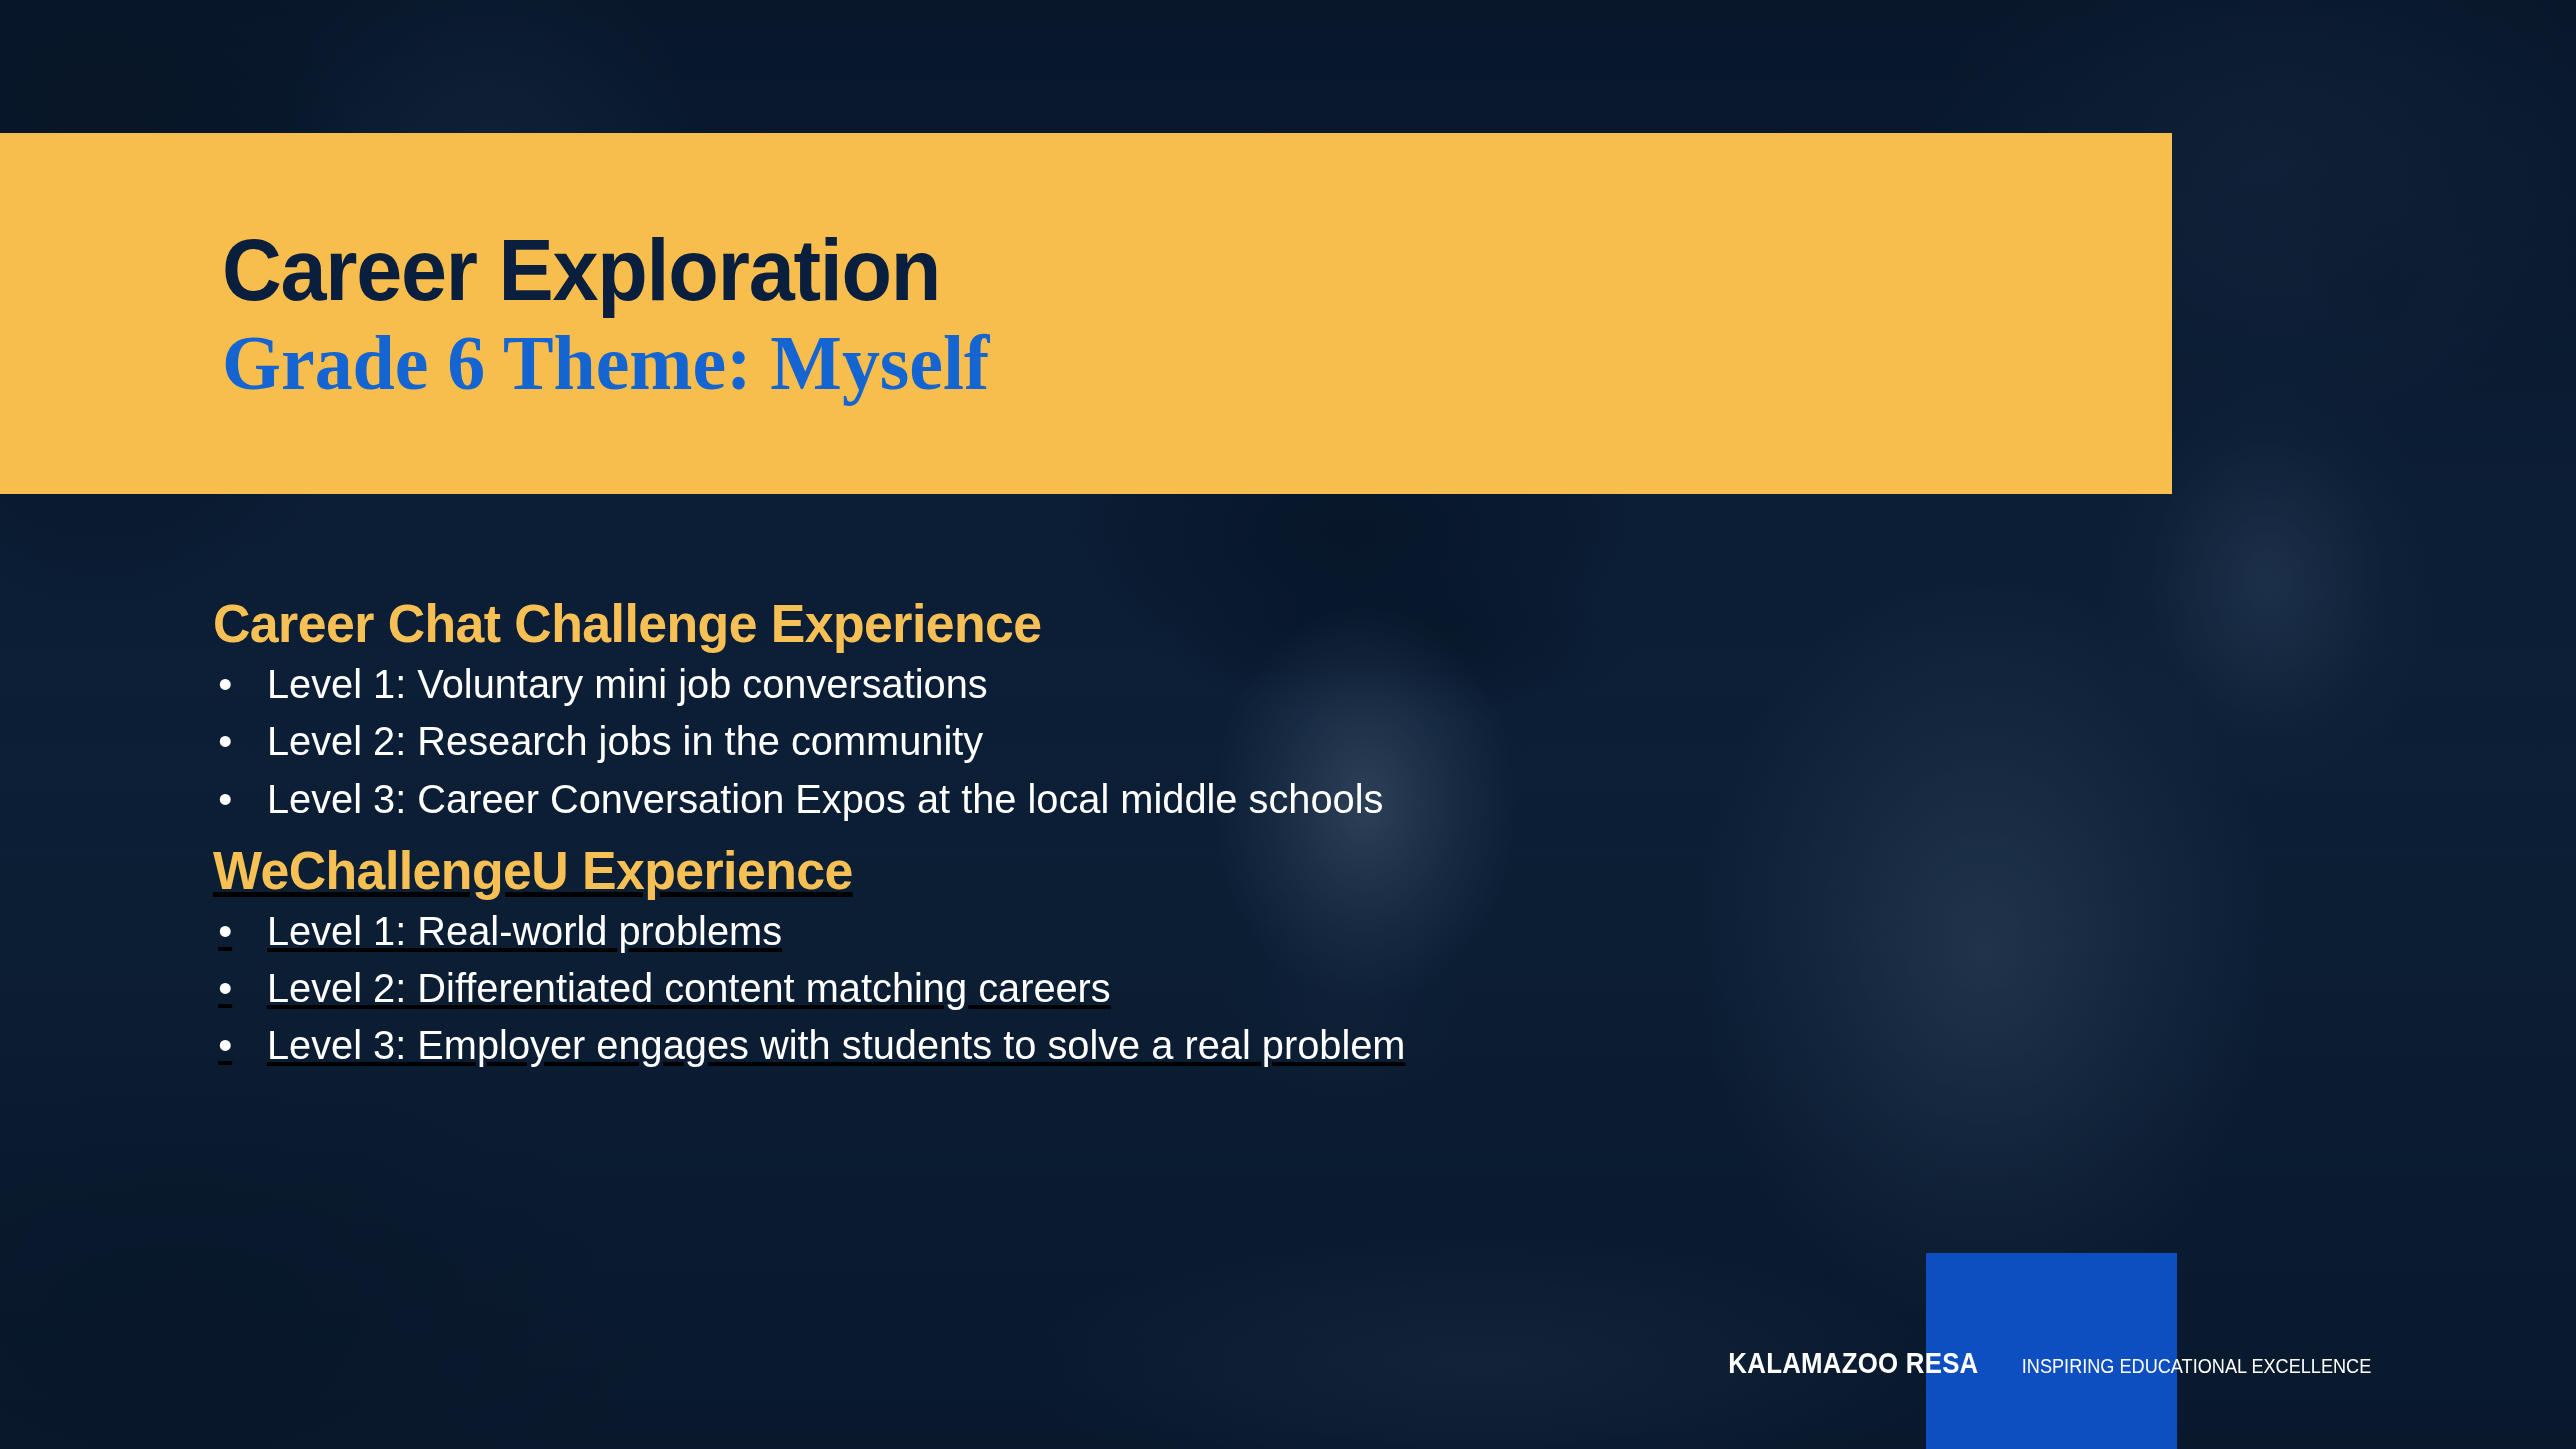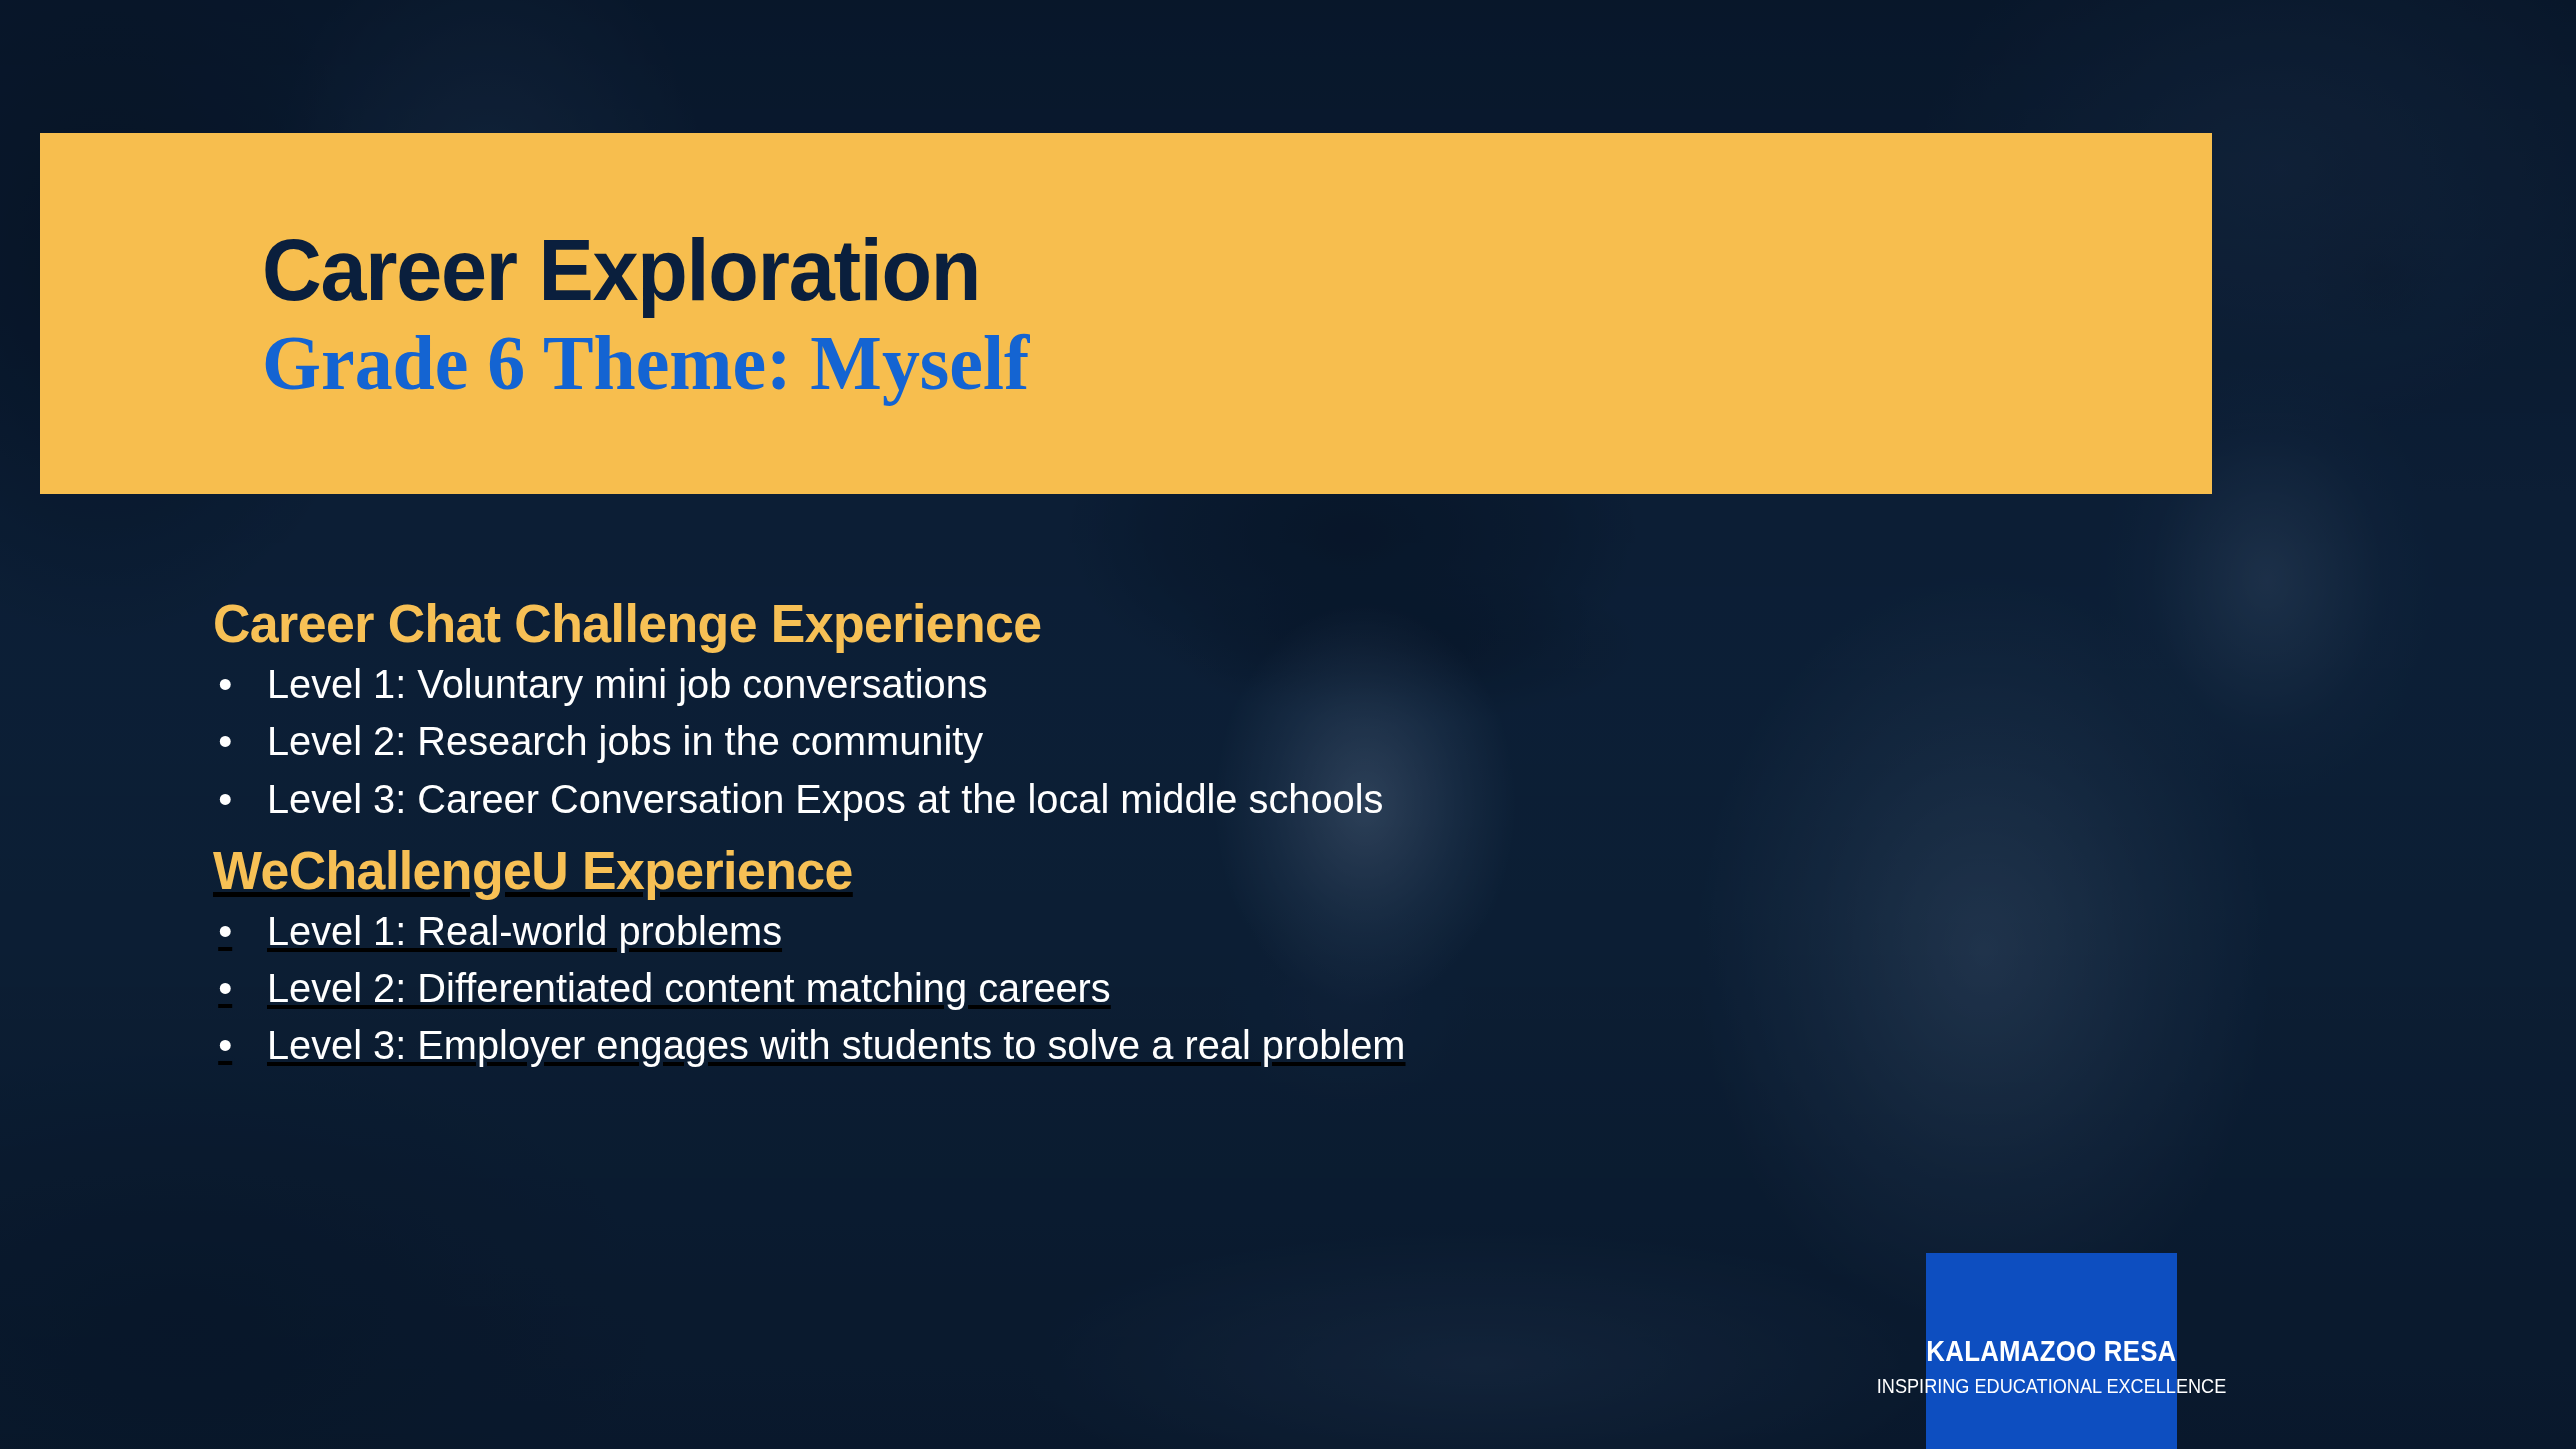--- a/index.html
+++ b/index.html
@@ -68,21 +68,20 @@
   }
 
   
   .title-banner {
     position: absolute;
     left: 0;
     top: 133px;
     width: 2172px;
     height: 361px;
     background: #f7be4e;
-    margin-left: 40px;
   }
   .title-banner-inner {
     position: absolute;
     left: 222px;
     top: 0;
     right: 0;
     bottom: 0;
     display: flex;
     flex-direction: column;
     justify-content: center;
@@ -166,21 +165,21 @@
 
   
   .logo-block {
     position: absolute;
     left: 1926px;
     top: 1253px;
     width: 251px;
     height: 196px;
     background: #0d4ec0;
     display: flex;
-    flex-direction: column;
+    flex-direction: row;
     align-items: center;
     justify-content: center;
     padding-top: 30px;
     box-sizing: border-box;
   }
   .logo-name {
     font-family: "Liberation Sans", sans-serif;
     font-weight: bold;
     font-size: 30px;
     letter-spacing: 0.3px;

